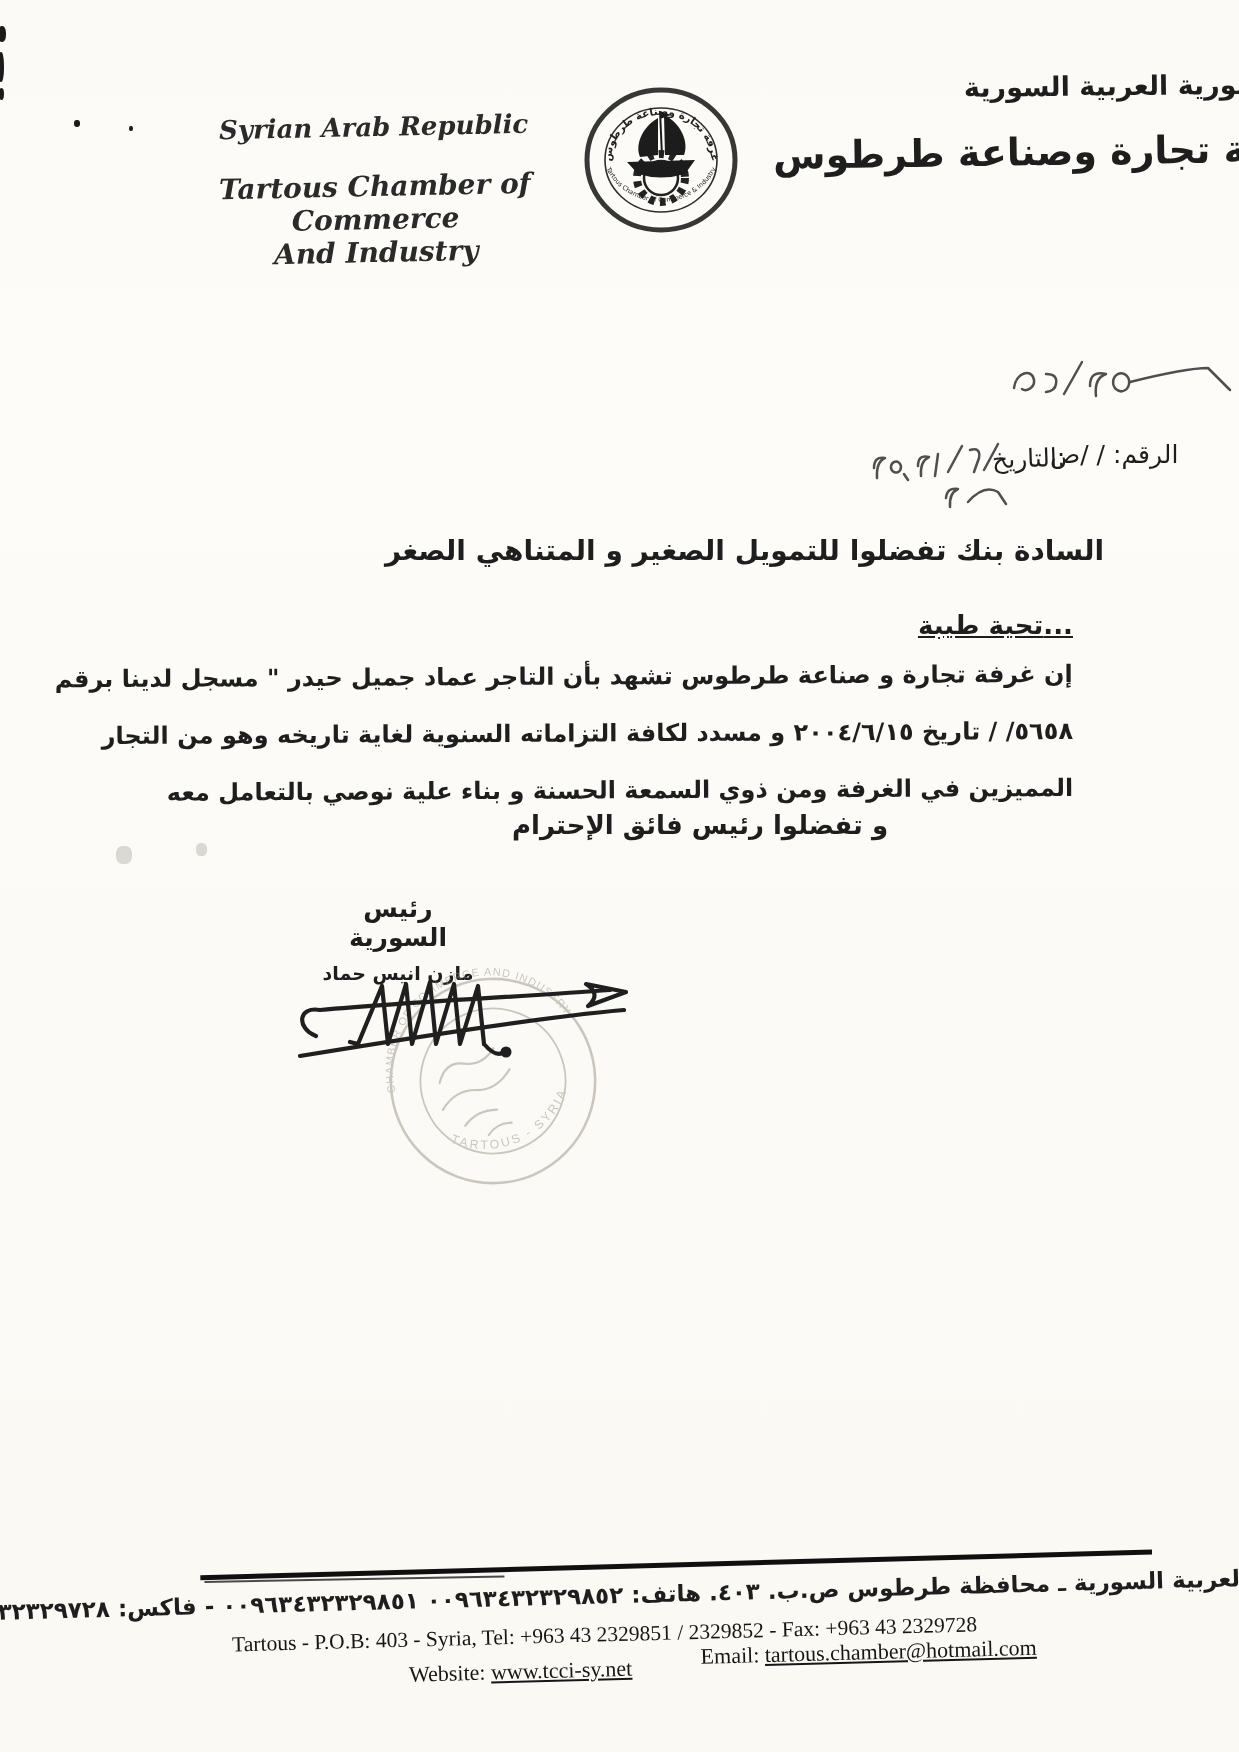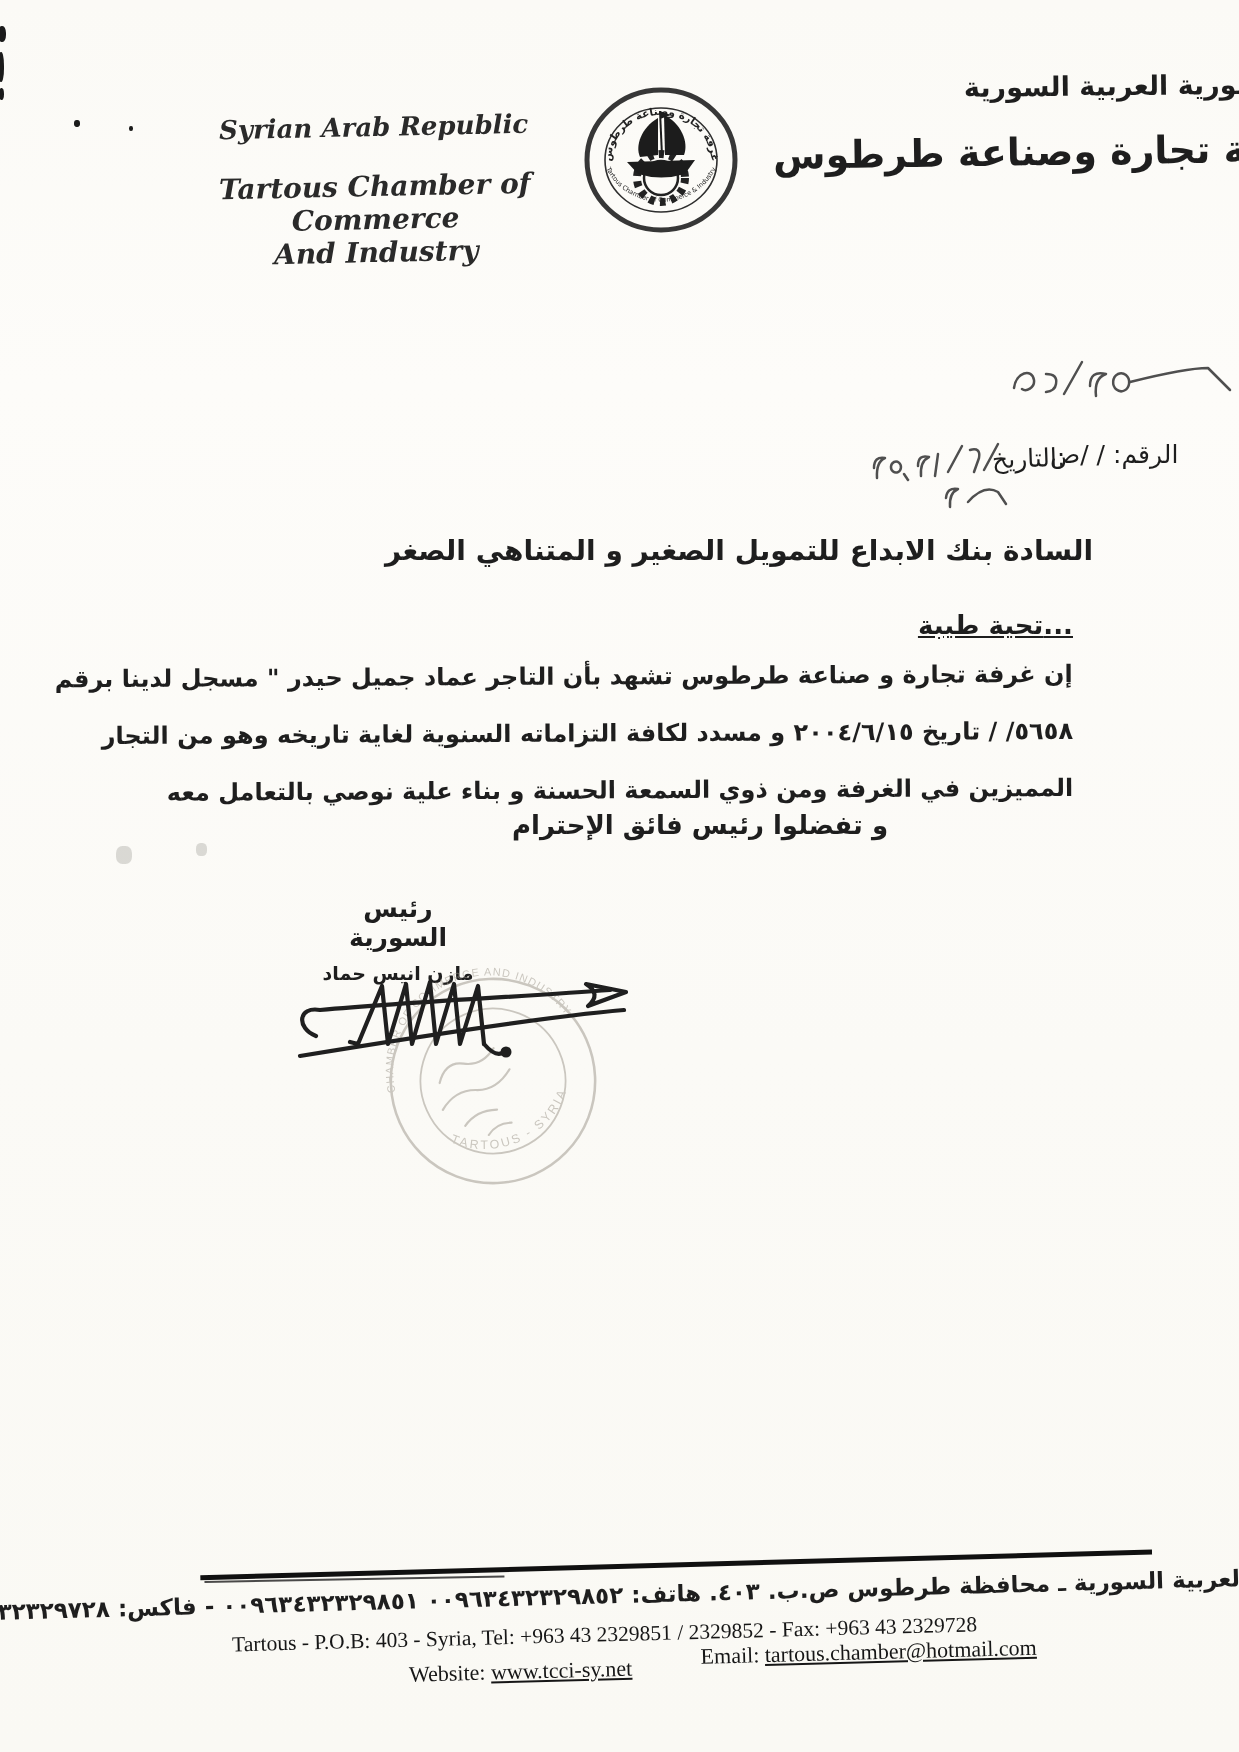--- a/index.html
+++ b/index.html
@@ -97,21 +97,21 @@
     <path d="M72,18 l-3,22"></path>
     <path d="M82,36 L96,10"></path>
     <path d="M104,14 q11,-3 9,8 l-5,14"></path>
     <path d="M118,34 L132,8"></path>
   </svg>
   <svg class="abs hand" style="left:936px;top:470px;" width="80" height="40" viewBox="0 0 80 40">
     <path d="M10,28 q1,-11 12,-9 q-9,4 -8,18"></path>
     <path d="M32,32 q16,-18 30,-10 l8,12"></path>
   </svg>
 
-  <div class="abs ar b center" style="left:385px;top:534px;width:645px;font-size:28px;white-space:nowrap;">السادة بنك الابداع للتمويل الصغير و المتناهي الصغر</div>
+  <div class="abs ar b center" style="left:385px;top:534px;width:645px;font-size:28px;white-space:nowrap;">السادة بنك تفضلوا للتمويل الصغير و المتناهي الصغر</div>
 
   <div class="abs ar b" style="right:166px;top:610px;font-size:26px;white-space:nowrap;text-decoration:underline;">تحية طيبة...</div>
 
   <div class="abs ar" dir="rtl" style="left:281px;top:648px;width:792px;transform:rotate(-0.3deg);">
     <div class="bodyline jl">إن غرفة تجارة و صناعة طرطوس تشهد بأن التاجر عماد جميل حيدر " مسجل لدينا برقم</div>
     <div class="bodyline jl">٥٦٥٨/ / تاريخ ٢٠٠٤/٦/١٥ و مسدد لكافة التزاماته السنوية لغاية تاريخه وهو من التجار</div>
     <div class="bodyline right">المميزين في الغرفة ومن ذوي السمعة الحسنة و بناء علية نوصي بالتعامل معه</div>
   </div>
 
   <div class="abs ar b center" style="left:495px;top:810px;width:410px;font-size:26px;white-space:nowrap;">و تفضلوا رئيس فائق الإحترام</div>

